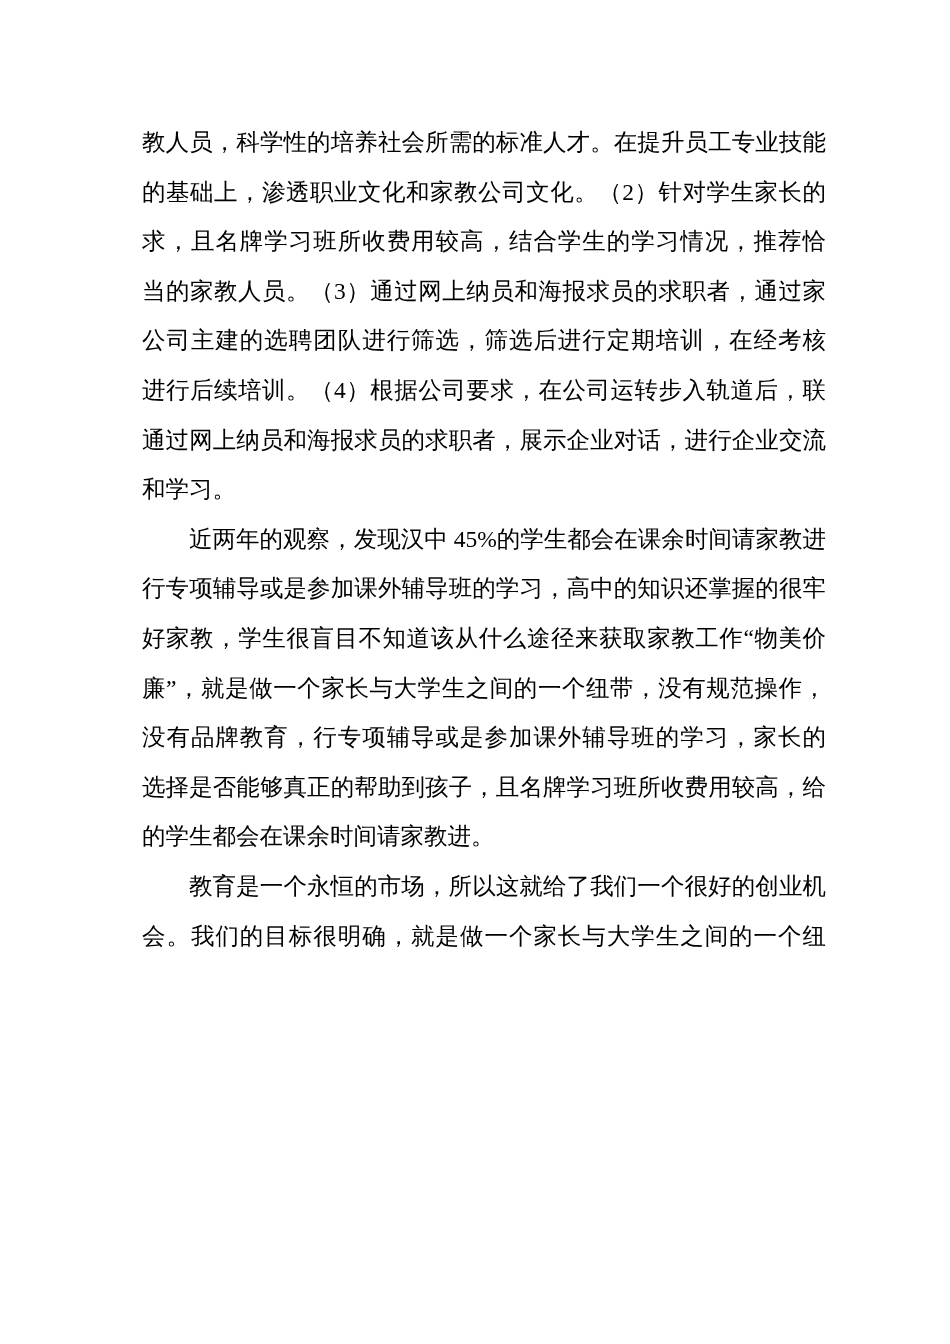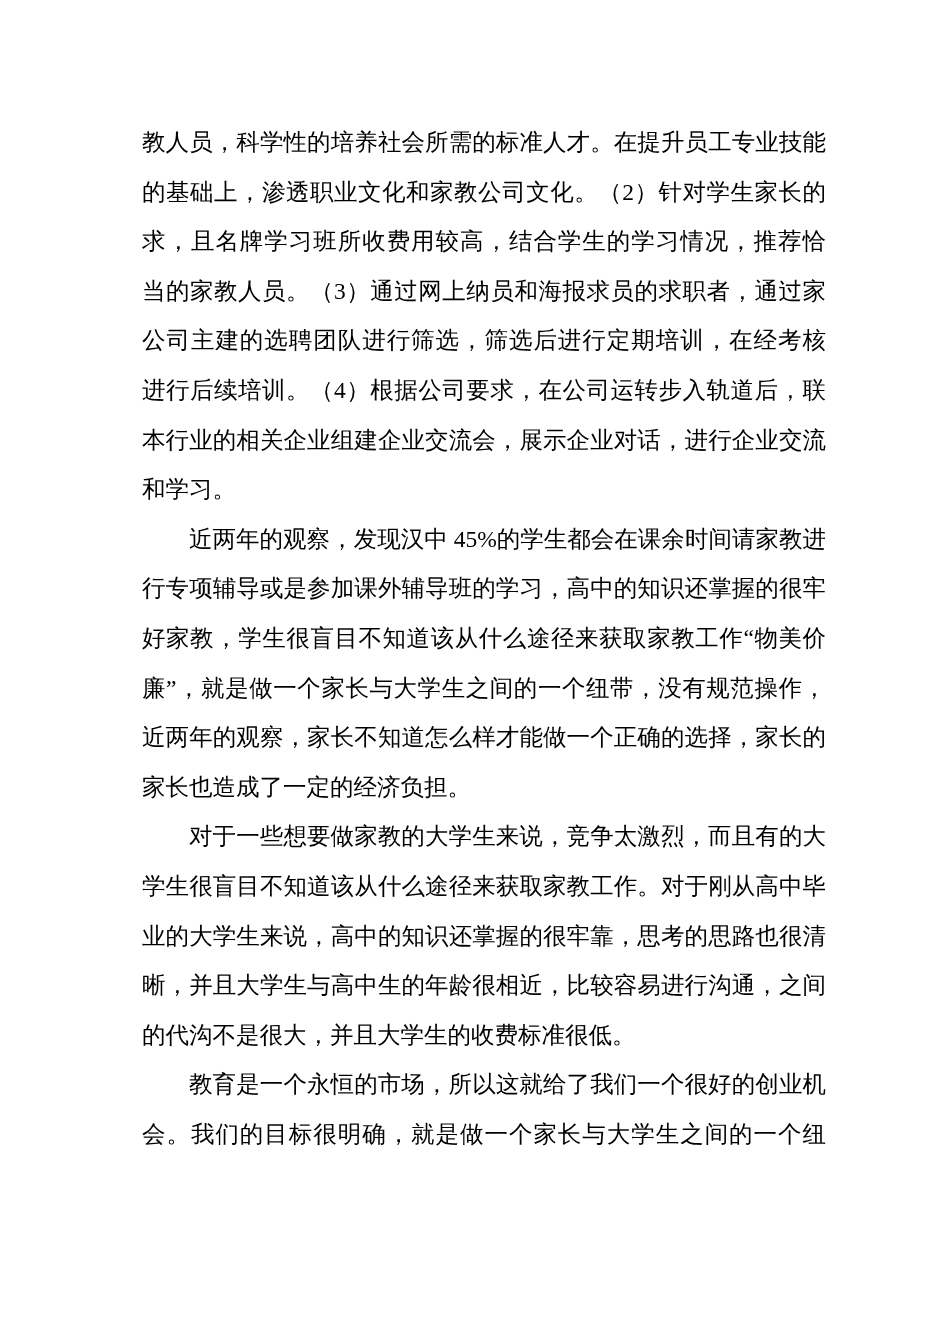--- a/index.html
+++ b/index.html
@@ -56,36 +56,30 @@
 
 <div class="page">
   <div class="content">
       <div class="paragraph">
         <div class="line">教人员，科学性的培养社会所需的标准人才。在提升员工专业技能</div>
         <div class="line">的基础上，渗透职业文化和家教公司文化。（2）针对学生家长的需</div>
         <div class="line">求，且名牌学习班所收费用较高，结合学生的学习情况，推荐恰</div>
         <div class="line">当的家教人员。（3）通过网上纳员和海报求员的求职者，通过家教</div>
         <div class="line">公司主建的选聘团队进行筛选，筛选后进行定期培训，在经考核后，</div>
         <div class="line">进行后续培训。（4）根据公司要求，在公司运转步入轨道后，联系</div>
-        <div class="line">本行业的相关企业组建企业交流会，展示企业对话，进行企业交流</div>
+        <div class="line">通过网上纳员和海报求员的求职者，展示企业对话，进行企业交流</div>
         <div class="line line-end">和学习。</div>
       </div>
       <div class="paragraph">
         <div class="line indent">近两年的观察，发现汉中 45%的学生都会在课余时间请家教进</div>
         <div class="line">行专项辅导或是参加课外辅导班的学习，高中的知识还掌握的很牢靠</div>
         <div class="line">好家教，学生很盲目不知道该从什么途径来获取家教工作“物美价</div>
         <div class="line">廉”，就是做一个家长与大学生之间的一个纽带，没有规范操作，</div>
-        <div class="line">近两年的观察，家长不知道怎么样才能做一个正确的选择，家长的</div>
-        <div class="line line-end">家长也造成了一定的经济负担。</div>
-      </div>
-      <div class="paragraph">
-        <div class="line indent">对于一些想要做家教的大学生来说，竞争太激烈，而且有的大</div>
-        <div class="line">学生很盲目不知道该从什么途径来获取家教工作。对于刚从高中毕</div>
-        <div class="line">业的大学生来说，高中的知识还掌握的很牢靠，思考的思路也很清</div>
-        <div class="line">晰，并且大学生与高中生的年龄很相近，比较容易进行沟通，之间</div>
-        <div class="line line-end">的代沟不是很大，并且大学生的收费标准很低。</div>
+        <div class="line">没有品牌教育，行专项辅导或是参加课外辅导班的学习，家长的</div>
+        <div class="line">选择是否能够真正的帮助到孩子，且名牌学习班所收费用较高，给</div>
+        <div class="line line-end">的学生都会在课余时间请家教进。</div>
       </div>
       <div class="paragraph">
         <div class="line indent">教育是一个永恒的市场，所以这就给了我们一个很好的创业机</div>
         <div class="line">会。我们的目标很明确，就是做一个家长与大学生之间的一个纽带，</div>
       </div>
     </div>
 </div>
 
 </body></html>

